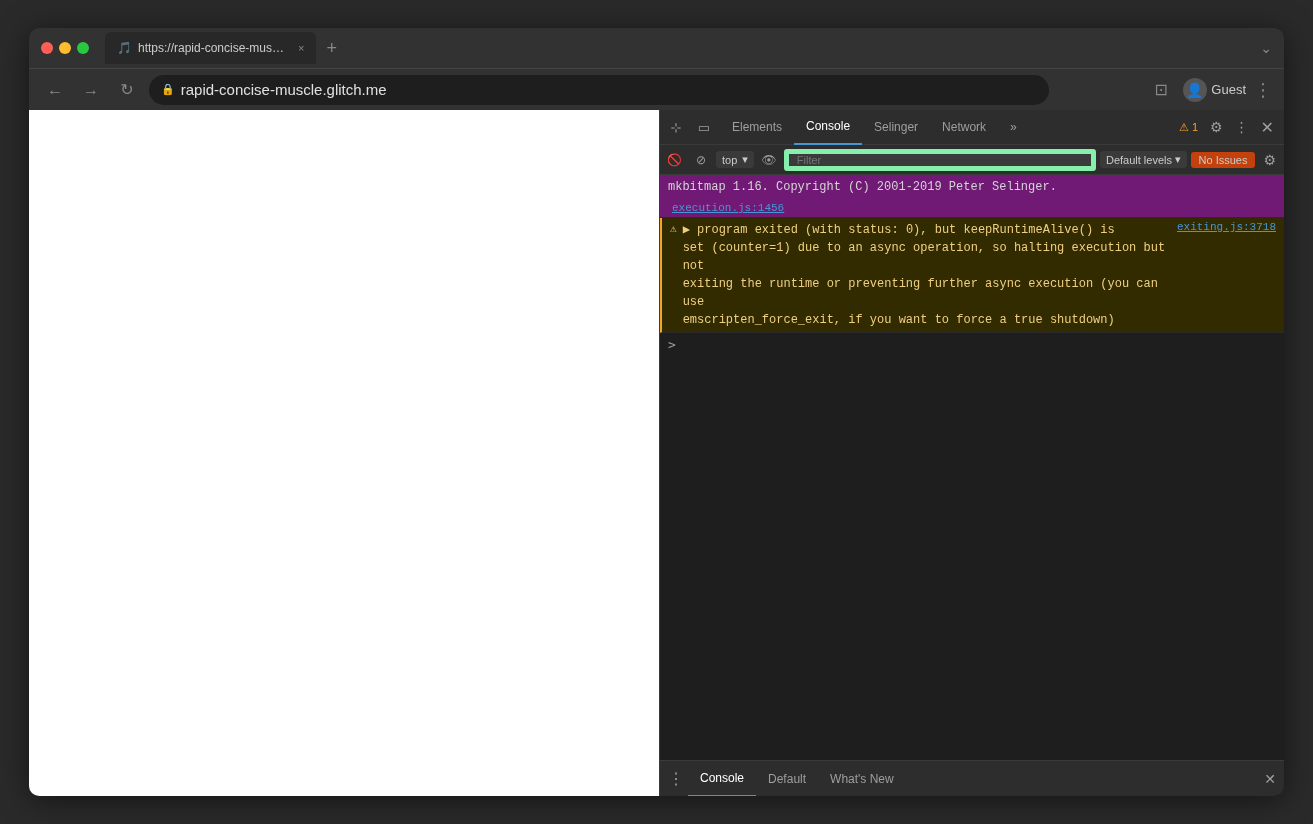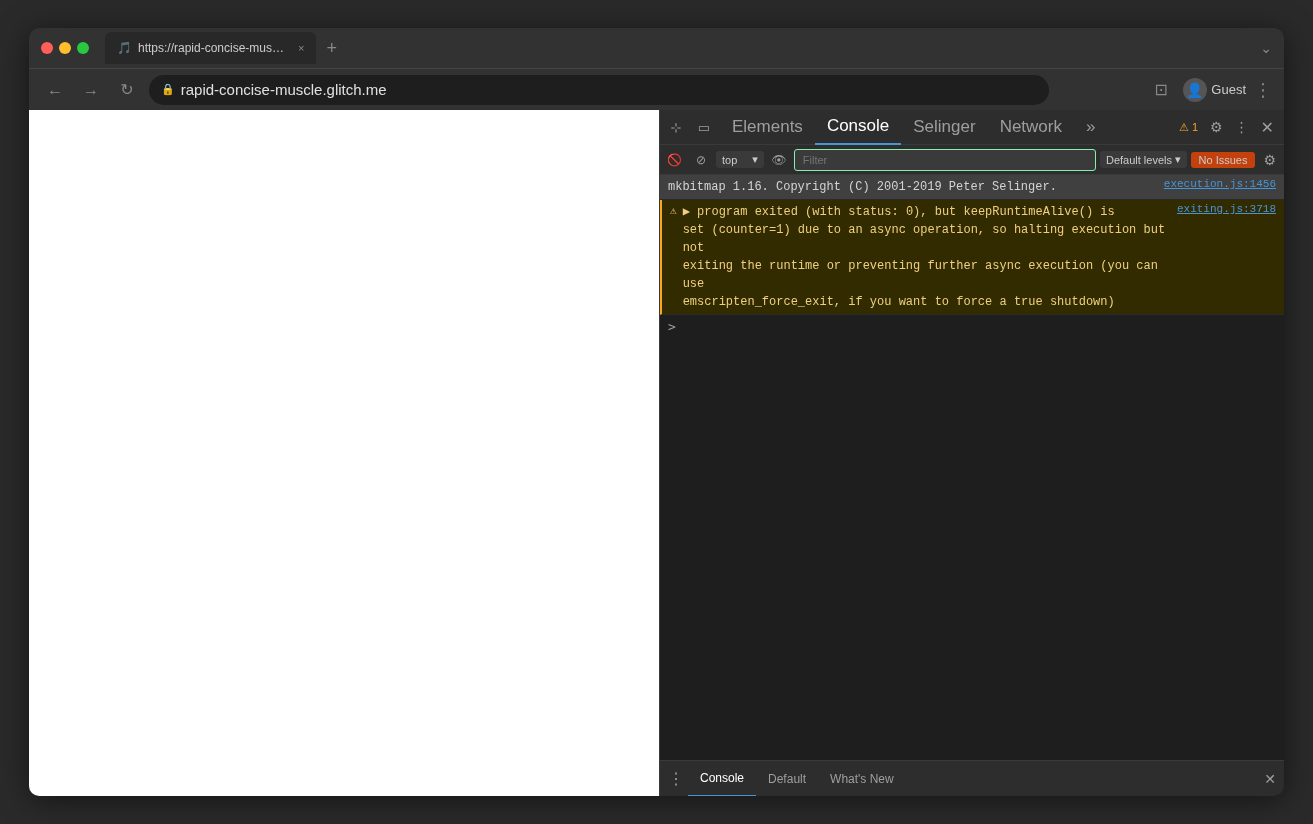--- a/index.html
+++ b/index.html
@@ -200,21 +200,21 @@
       display: flex;
       align-items: center;
       gap: 0;
       flex: 1;
     }
     .devtools-tab {
       padding: 0 12px;
       height: 35px;
       display: flex;
       align-items: center;
-      font-size: 17px;
+      font-size: 12px;
       color: #9e9e9e;
       cursor: pointer;
       white-space: nowrap;
     }
     .devtools-tab.active {
       color: #ffffff;
       border-bottom: 2px solid #4895d5;
     }
     .devtools-tab-icons {
       display: flex;
@@ -281,32 +281,32 @@
       align-items: center;
       justify-content: center;
       color: #9e9e9e;
       font-size: 12px;
       cursor: pointer;
       border-radius: 3px;
     }
     .top-dropdown {
       display: flex;
       align-items: center;
-      gap: 15px;
+      gap: 5px;
       background: #3a3a3a;
       border-radius: 3px;
       padding: 2px 6px;
       font-size: 11px;
       color: #ccc;
       cursor: pointer;
     }
     .filter-input {
       flex: 1;
       background: #3a3a3a;
-      border: 1px solid #86efac;
+      border: 5px solid #86efac;
       border-radius: 3px;
       height: 22px;
       padding: 0 8px;
       color: #ccc;
       font-size: 11px;
       outline: none;
     }
     .default-levels {
       display: flex;
       align-items: center;
@@ -342,22 +342,23 @@
     }
     .console-line {
       padding: 3px 8px;
       border-bottom: 1px solid #2a2a2a;
       display: flex;
       align-items: flex-start;
       gap: 6px;
       min-height: 20px;
     }
     .console-line.info {
-      background: #404040;
+      background: #701a75;
       color: #d4d4d4;
+      flex-direction: column;
     }
     .console-line.warning {
       background: #332b00;
       color: #f0d080;
       border-left: 2px solid #f5a623;
     }
     .console-line .line-icon {
       flex-shrink: 0;
       margin-top: 1px;
       font-size: 11px;

